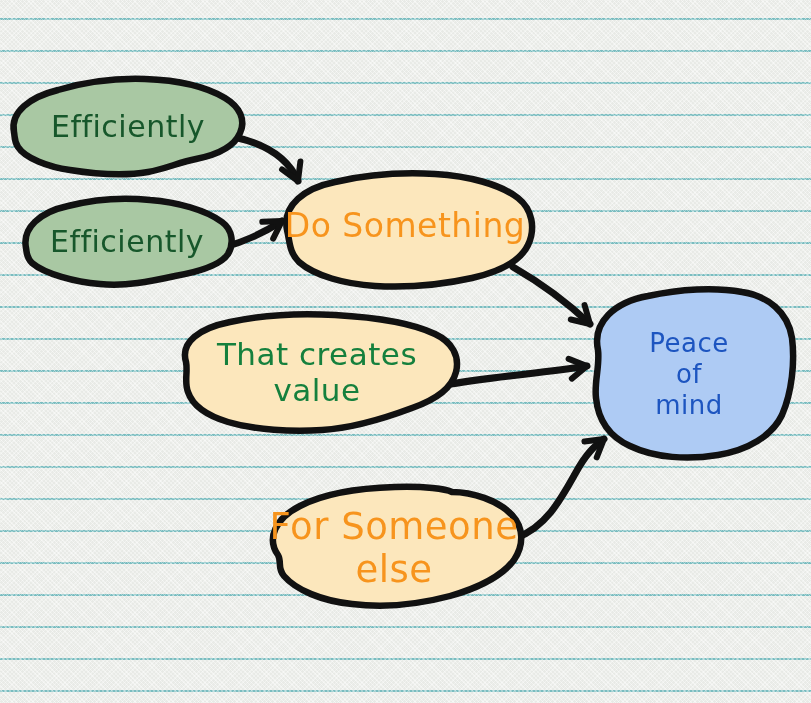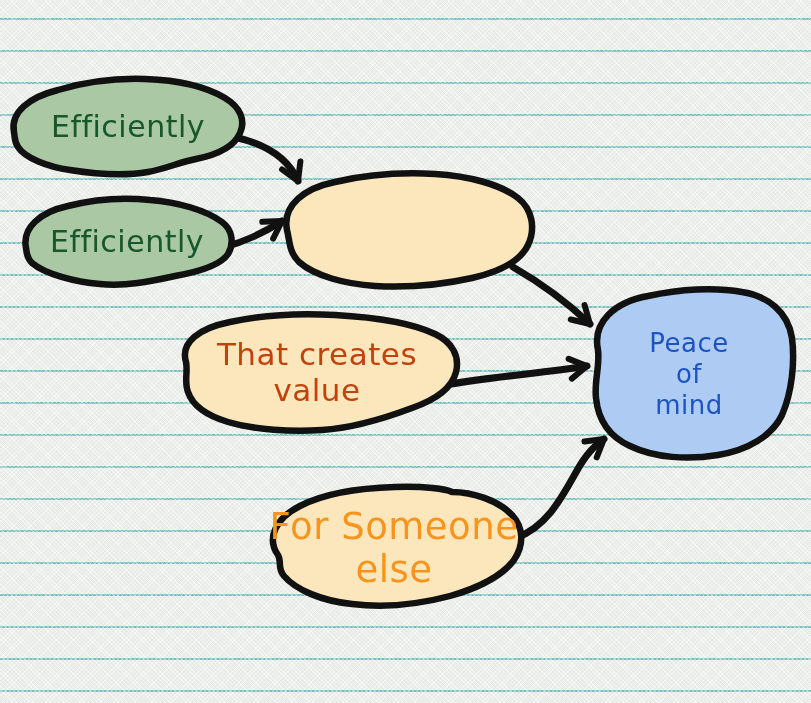--- a/index.html
+++ b/index.html
@@ -73,20 +73,21 @@
                C 472,492 498,500 512,515 C 524,528 524,545 514,560 C 502,576 478,588 450,596
                C 420,604 385,608 352,604 C 322,601 296,590 284,576 C 277,568 282,562 278,555 Z" fill="#fce7bc"></path>
       <path d="M 598,350 C 592,322 615,302 648,296 C 680,289 715,287 742,292 C 768,296 788,312 792,338
                C 795,362 792,392 782,415 C 772,436 748,450 718,455 C 688,460 655,458 630,446
                C 608,436 598,418 596,398 C 594,382 600,366 598,350 Z" fill="#aecbf4"></path>
     </g>
   </svg>
 
   <div class="node-label lbl-efficiently" style="color: rgb(23, 87, 43);">Efficiently</div>
   <div class="node-label lbl-effectively" style="color: rgb(23, 87, 43);">Efficiently</div>
-  <div class="node-label lbl-that-creates-value" style="color: #c2410c;">That creates
+  <div class="node-label lbl-do-something" style="color: rgb(247, 148, 29);">Do Something</div>
+  <div class="node-label lbl-that-creates-value" style="color: #15803d;">That creates
 value</div>
   <div class="node-label lbl-for-someone-else" style="color: rgb(247, 148, 29);">For Someone
 else</div>
   <div class="node-label lbl-peace-of-mind" style="color: rgb(29, 85, 192);">Peace
 of
 mind</div>
 </div>
 
 </body></html>

